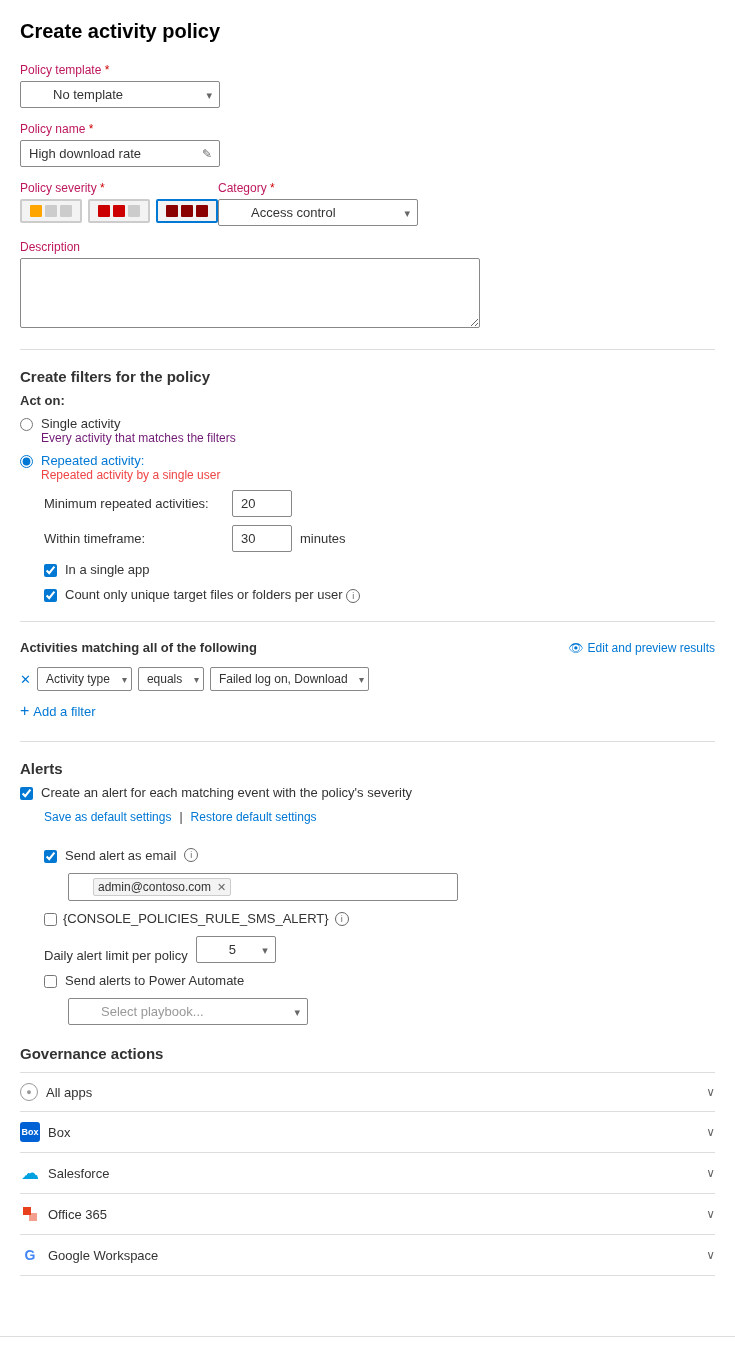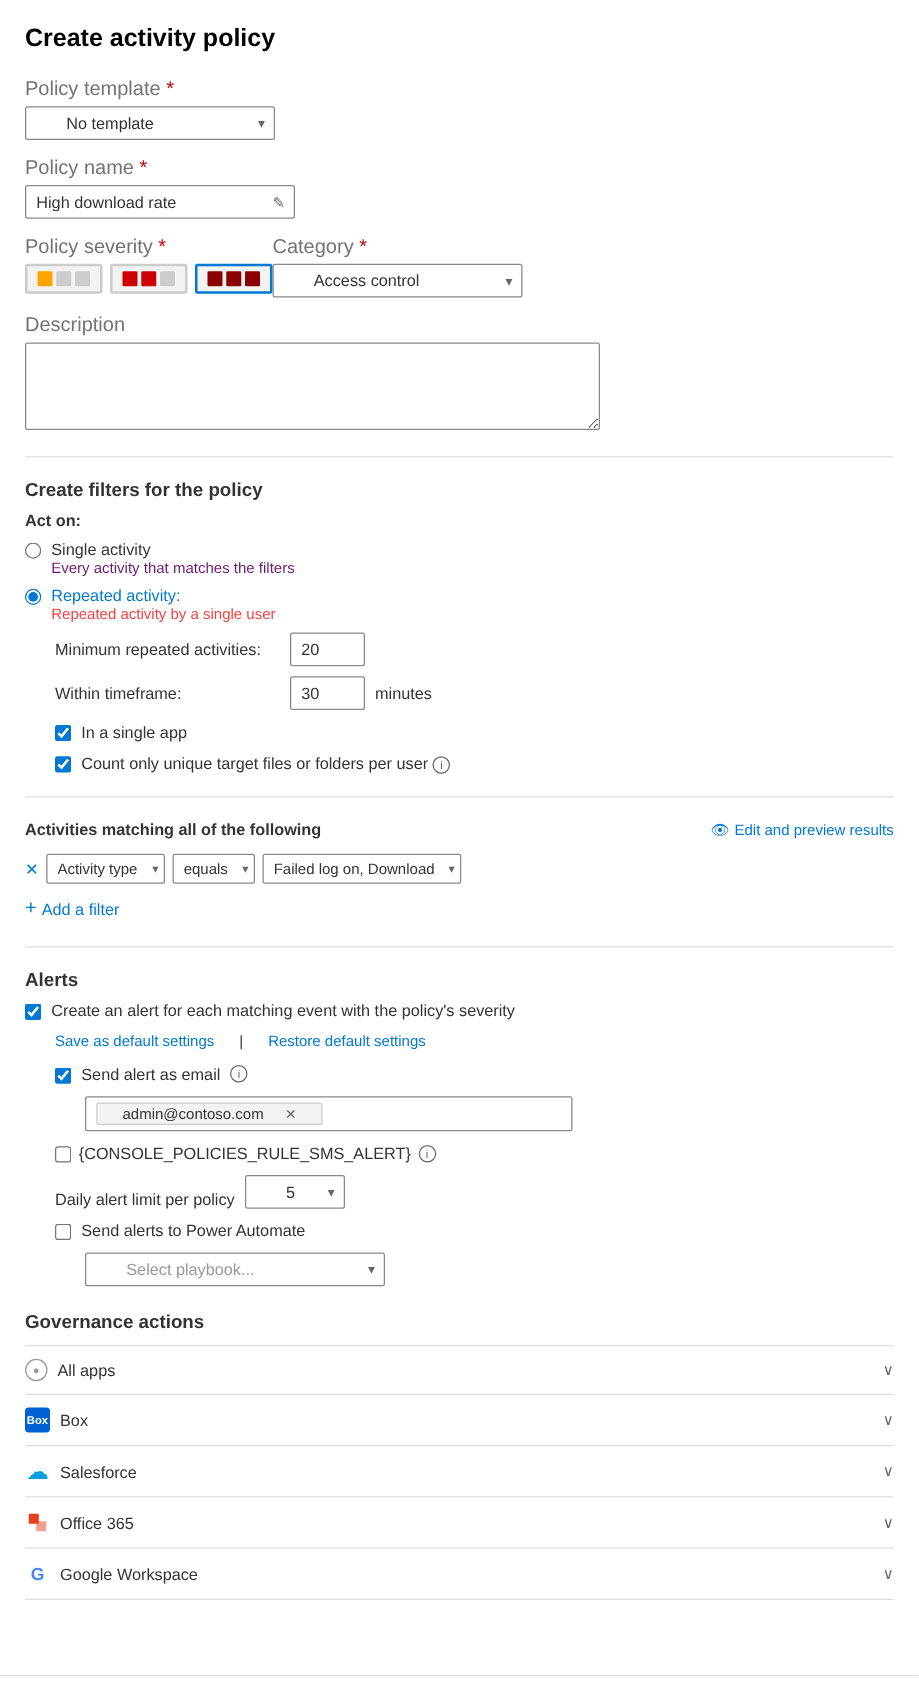--- a/index.html
+++ b/index.html
@@ -1,29 +1,29 @@
 <!DOCTYPE html>
 <html><head>
   <meta charset="utf-8">
   <style>
     * { box-sizing: border-box; margin: 0; padding: 0; }
     body { font-family: 'Segoe UI', Arial, sans-serif; font-size: 13px; color: #333; background: #fff; }
     .page { max-width: 735px; margin: 0 auto; padding: 20px 20px 60px 20px; }
     h1 { font-size: 20px; font-weight: 600; margin-bottom: 20px; color: #000; }
-    .section-label { font-size: 16px; color: #737373; margin-bottom: 4px; }
+    .section-label { font-size: 12px; color: #be185d; margin-bottom: 4px; }
     .required::after { content: ' *'; color: #c00; }
     .form-group { margin-bottom: 14px; }
     select, input[type="text"], input[type="number"], textarea {
       border: 1px solid #8a8886; border-radius: 2px; padding: 5px 8px; font-size: 13px; color: #333; background: #fff;
     }
     select { appearance: none; -webkit-appearance: none; padding-right: 24px; cursor: pointer; padding-left: 32px; }
     .select-wrapper { position: relative; display: inline-block; }
     .select-wrapper::after { content: '▾'; position: absolute; right: 8px; top: 50%; transform: translateY(-50%); pointer-events: none; color: #666; font-size: 11px; }
     .policy-template-select { width: 200px; }
-    .policy-name-input { width: 216px; }
+    .policy-name-input { width: 200px; }
     textarea { width: 460px; height: 70px; resize: vertical; }
     .severity-options { display: flex; gap: 6px; align-items: center; }
     .severity-btn { border: 2px solid #ccc; background: #f3f3f3; border-radius: 2px; padding: 4px 8px; cursor: pointer; display: flex; gap: 3px; align-items: center; }
     .severity-btn.active { border-color: #0078d4; }
     .severity-dot { width: 12px; height: 12px; border-radius: 1px; display: inline-block; }
     .dot-yellow { background: #ffa500; }
     .dot-gray { background: #ccc; }
     .dot-red { background: #c00; }
     .dot-dark-red { background: #8b0000; }
     .category-select { width: 200px; }
@@ -47,23 +47,23 @@
     .edit-preview { color: #0078d4; font-size: 12px; display: flex; align-items: center; gap: 4px; cursor: pointer; }
     .filter-row { display: flex; align-items: center; gap: 6px; margin-bottom: 8px; flex-wrap: wrap; }
     .x-btn { color: #0078d4; cursor: pointer; font-size: 13px; background: none; border: none; padding: 0; }
     .filter-select { border: 1px solid #8a8886; border-radius: 2px; padding: 4px 20px 4px 8px; font-size: 12px; color: #333; background: #fff; appearance: none; -webkit-appearance: none; cursor: pointer; }
     .filter-select-wrapper { position: relative; display: inline-block; }
     .filter-select-wrapper::after { content: '▾'; position: absolute; right: 5px; top: 50%; transform: translateY(-50%); pointer-events: none; color: #666; font-size: 10px; }
     .add-filter { color: #0078d4; background: none; border: none; cursor: pointer; font-size: 13px; display: flex; align-items: center; gap: 4px; padding: 4px 0; }
     .alerts-section { margin-top: 8px; }
     .info-icon { display: inline-flex; align-items: center; justify-content: center; width: 14px; height: 14px; border-radius: 50%; border: 1px solid #666; font-size: 9px; color: #666; cursor: pointer; }
     .link-btn { color: #0078d4; background: none; border: none; cursor: pointer; font-size: 12px; text-decoration: none; }
-    .links-row { display: flex; gap: 20px; margin-bottom: 12px; font-size: 12px; }
+    .links-row { display: flex; gap: 8px; margin-bottom: 24px; font-size: 12px; }
     .email-input-area { border: 1px solid #8a8886; border-radius: 2px; padding: 4px 8px; display: flex; align-items: center; gap: 4px; width: 390px; background: #fff; }
-    .email-tag { background: #f3f3f3; border: 1px solid #ccc; border-radius: 2px; padding: 1px 20px; font-size: 12px; display: flex; align-items: center; gap: 17px; }
+    .email-tag { background: #f3f3f3; border: 1px solid #ccc; border-radius: 2px; padding: 1px 4px; font-size: 12px; display: flex; align-items: center; gap: 6px; margin-left: 16px; }
     .email-tag .remove { cursor: pointer; color: #666; font-size: 11px; background: none; border: none; }
     .sms-row { display: flex; align-items: center; gap: 6px; margin-bottom: 10px; }
     .daily-limit-row { display: flex; align-items: flex-end; gap: 8px; margin-bottom: 10px; }
     .daily-limit-row label { font-size: 13px; }
     .playbook-select { width: 240px; color: #999; }
     .governance-title { font-size: 15px; font-weight: 600; margin: 20px 0 10px 0; }
     .gov-item { border-top: 1px solid #ddd; padding: 10px 0; display: flex; align-items: center; justify-content: space-between; cursor: pointer; }
     .gov-item:last-of-type { border-bottom: 1px solid #ddd; }
     .gov-item-left { display: flex; align-items: center; gap: 8px; }
     .gov-item-label { font-size: 13px; }

